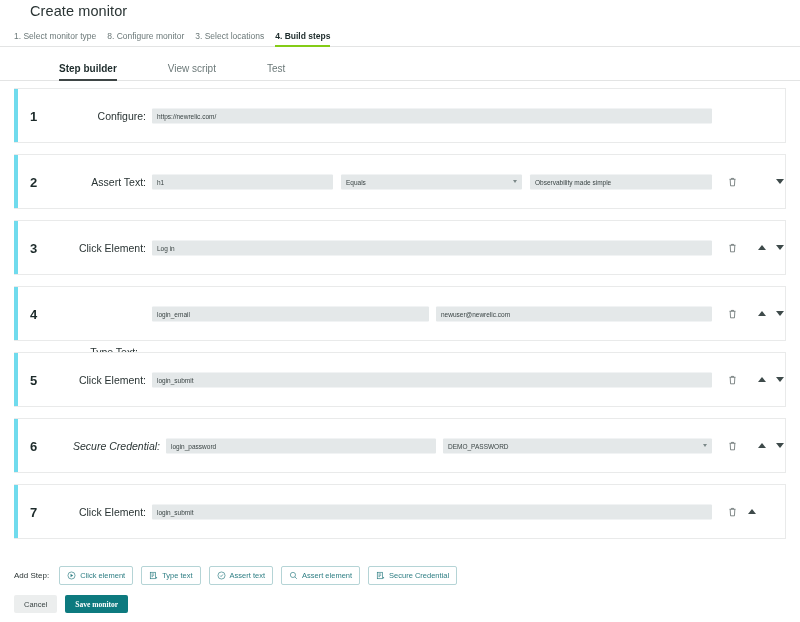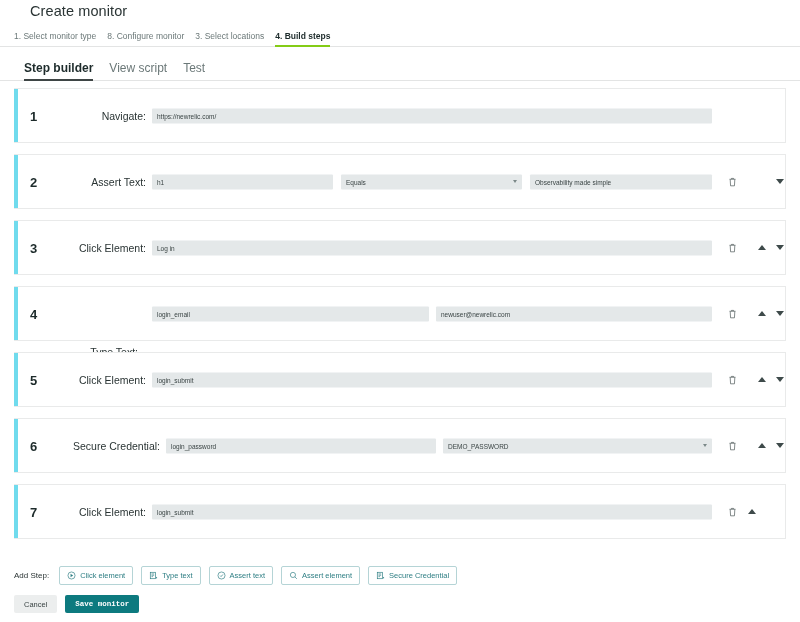--- a/index.html
+++ b/index.html
@@ -76,27 +76,28 @@
   .subtabs-inner {
     position: absolute;
     left: 24px;
     top: 0;
     display: flex;
     align-items: flex-start;
     gap: 16px;
     height: 22px;
   }
   .subtab {
-    font-size: 12px;
+    font-size: 10px;
     color: #6b7878;
     line-height: 19px;
     white-space: nowrap;
     height: 22px;
     box-sizing: border-box;
     border-bottom: 2px solid transparent;
+    margin-left: 35px;
   }
   .subtab.active {
     color: #1d2b2b;
     font-weight: bold;
     border-bottom: 2px solid #3e4545;
   }
 
   
   .steps {
     position: absolute;
@@ -251,21 +252,21 @@
     cursor: pointer;
   }
   .btn-save {
     height: 18px;
     padding: 0 10px;
     border: none;
     background: #0d7a7f;
     border-radius: 2px;
     font-size: 7.5px;
     color: #ffffff;
-    font-family: Liberation Mono, monospace;
+    font-family: Liberation Serif, serif;
     font-weight: bold;
     cursor: pointer;
   }
 </style>
 </head>
 <body>
 
 <div class="page-title">Create monitor</div>
 
 <div class="wizard-nav">
@@ -282,21 +283,21 @@
       <div class="subtab active">Step builder</div>
       <div class="subtab">View script</div>
       <div class="subtab">Test</div>
     </div>
 </div>
 
 <div class="steps" id="steps-container">
     <div class="step-card">
       <div class="step-accent"></div>
       <div class="step-num">1</div>
-      <div class="step-label" style="left: 40px; width: 92px;">Navigate:</div>
+      <div class="step-label" style="left: 40px; width: 92px;">Configure:</div>
       <div class="field" style="left: 138px; width: 560px;">
         <span>https://newrelic.com/</span>
       </div>
     </div>
     <div class="step-card">
       <div class="step-accent"></div>
       <div class="step-num">2</div>
       <div class="step-label" style="left: 40px; width: 92px;">Assert Text:</div>
       <div class="field" style="left: 138px; width: 181px;">
         <span>h1</span>
@@ -381,21 +382,21 @@
       <div class="ctrl" style="left: 741px;">
         <span class="caret-up"></span>
       </div>
       <div class="ctrl" style="left: 759px;">
         <span class="caret-down"></span>
       </div>
     </div>
     <div class="step-card">
       <div class="step-accent"></div>
       <div class="step-num">6</div>
-      <div class="step-label" style="left: 40px; width: 106px;">Secure Credential:</div>
+      <div class="step-label" style="left: 40px; width: 106px; font-style: italic;">Secure Credential:</div>
       <div class="field" style="left: 152px; width: 270px;">
         <span>login_password</span>
       </div>
       <div class="field select" style="left: 429px; width: 269px;">
         <span>DEMO_PASSWORD</span>
         <span class="select-caret"></span>
       </div>
       <div class="ctrl" style="left: 711px;">
         <svg xmlns="http://www.w3.org/2000/svg" width="9" height="10" viewBox="0 0 14 16" fill="none" stroke="#4a5656" stroke-width="1.1">
           <path d="M2.2 3.6h9.6"></path>

